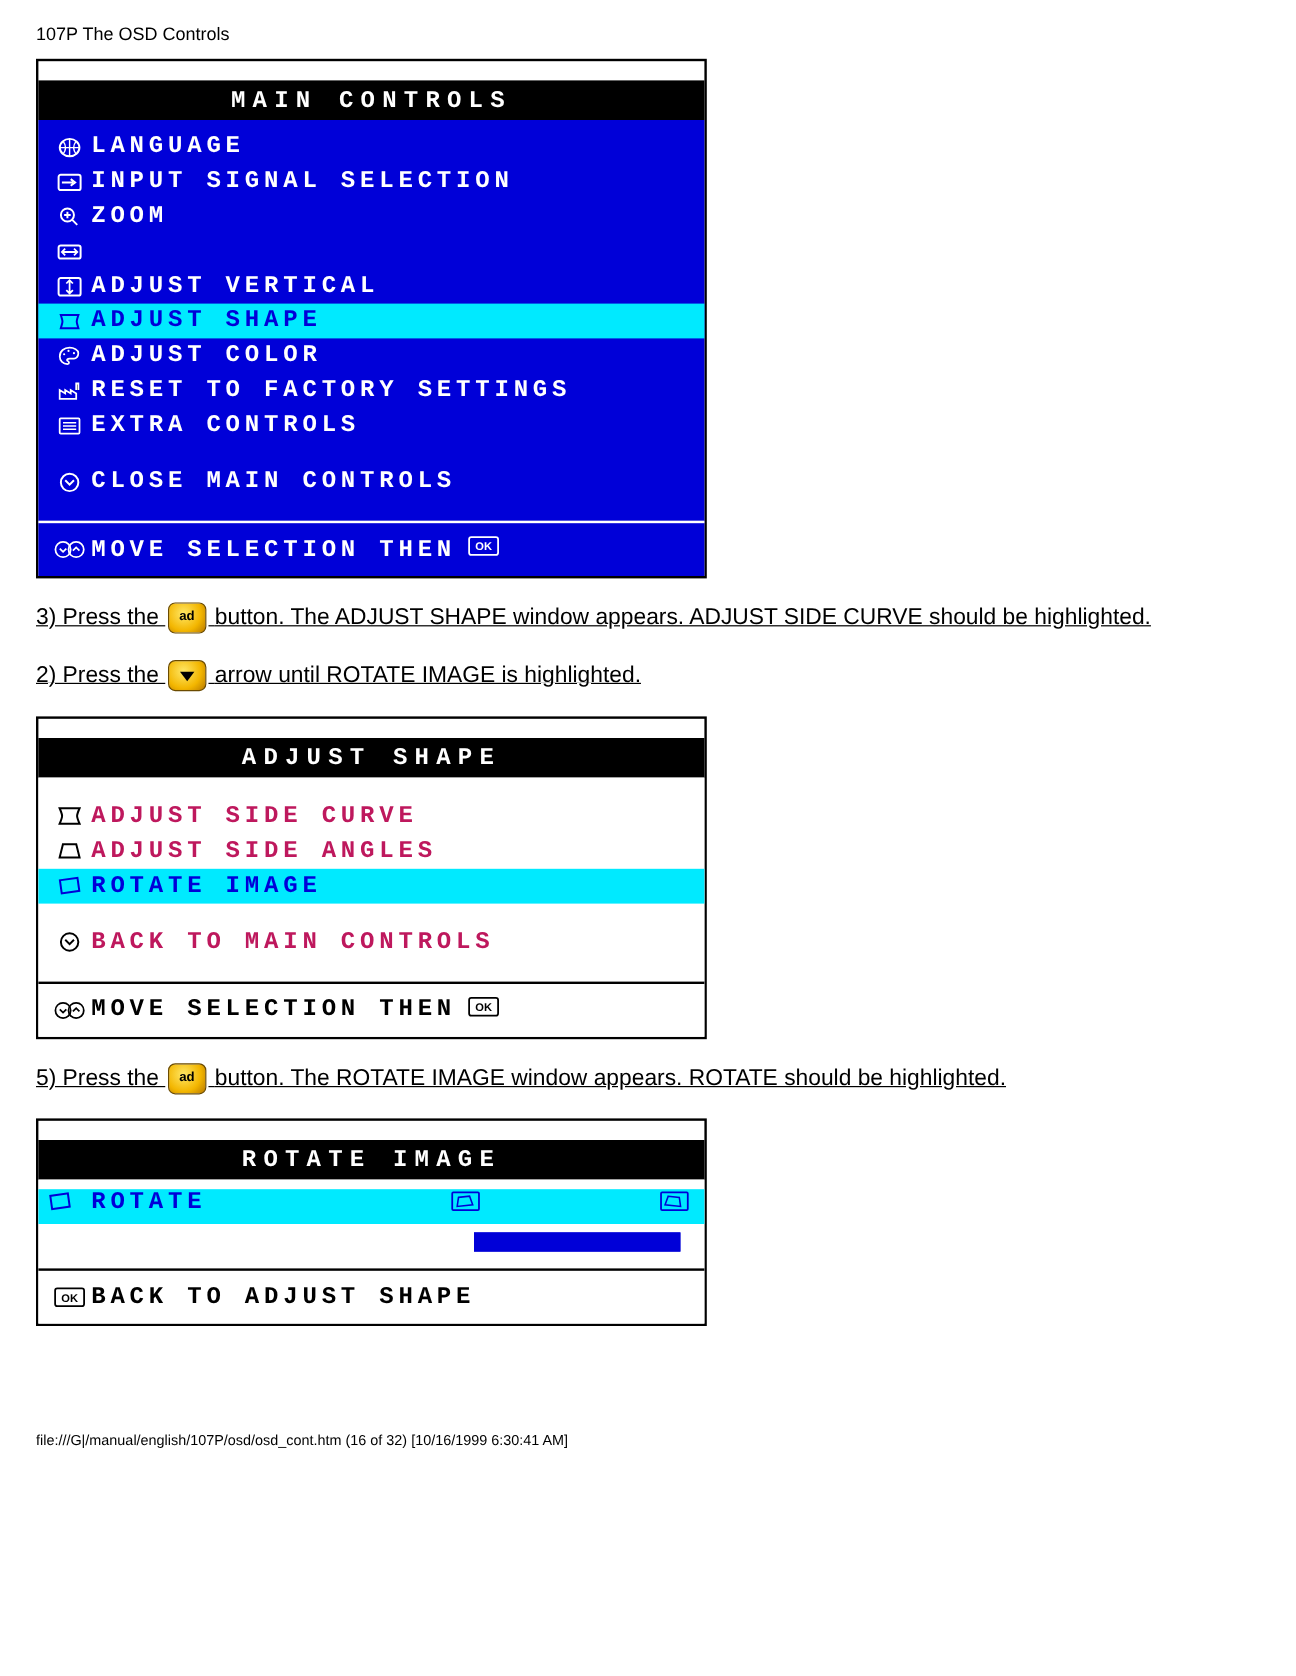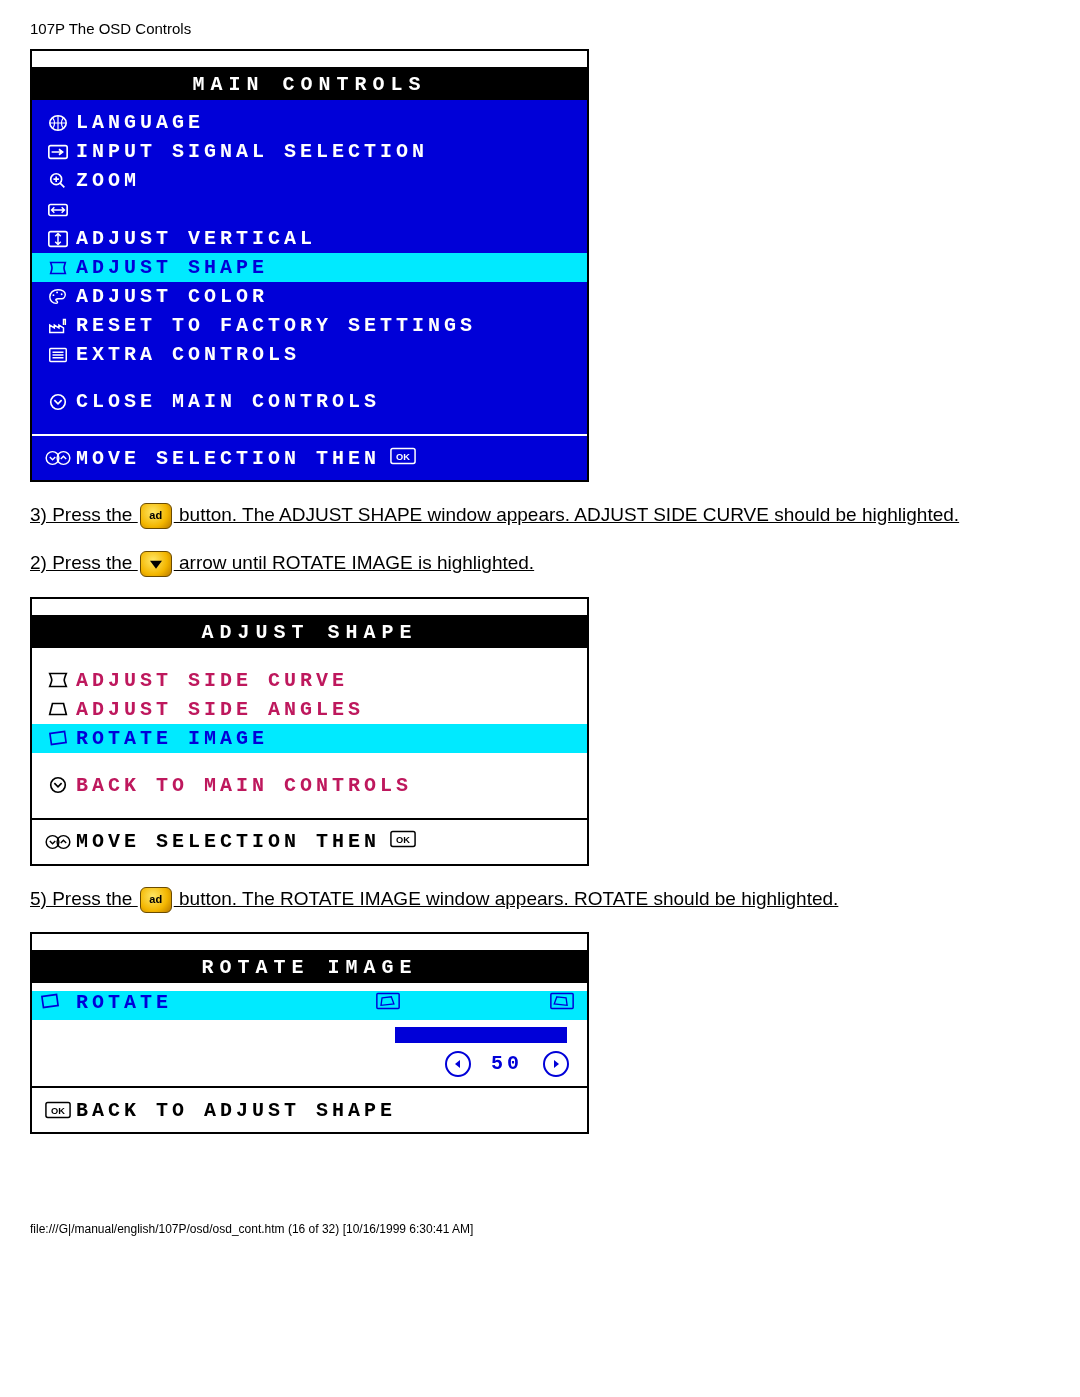--- a/index.html
+++ b/index.html
@@ -379,35 +379,20 @@
               <path d="M8 6 L18 6 L20 14 L6 14 Z" fill="none" stroke="#0000d8" stroke-width="1.4" transform="rotate(6 13 10)"></path>
             </svg>
         </span>
       </span>
     </div>
     <div class="bar-group">
       <span class="spacer"></span>
       <span class="hbar"></span>
       <span style="width:12px"></span>
     </div>
-    <div class="value-row">
-      <span class="spacer"></span>
-      <span class="circ-btn">
-        <svg width="10" height="10" viewBox="0 0 10 10">
-            <path d="M7 1 L2 5 L7 9 Z" fill="#0000d8"></path>
-          </svg>
-      </span>
-      <span class="value-num">50</span>
-      <span class="circ-btn">
-        <svg width="10" height="10" viewBox="0 0 10 10">
-            <path d="M3 1 L8 5 L3 9 Z" fill="#0000d8"></path>
-          </svg>
-      </span>
-      <span style="width:12px"></span>
-    </div>
     <div class="gap-sm"></div>
   </div>
   <div class="osd-footer-white">
     <span class="footer-icons">
       <svg width="26" height="18" viewBox="0 0 28 18">
           <rect x="1" y="1" width="26" height="16" rx="2" fill="none" stroke="#000" stroke-width="1.6"></rect>
           <text x="14" y="13" text-anchor="middle" font-size="10" fill="#000" font-family="Arial" font-weight="bold">OK</text>
         </svg>
     </span>
     <span class="footer-label">BACK TO ADJUST SHAPE</span>

